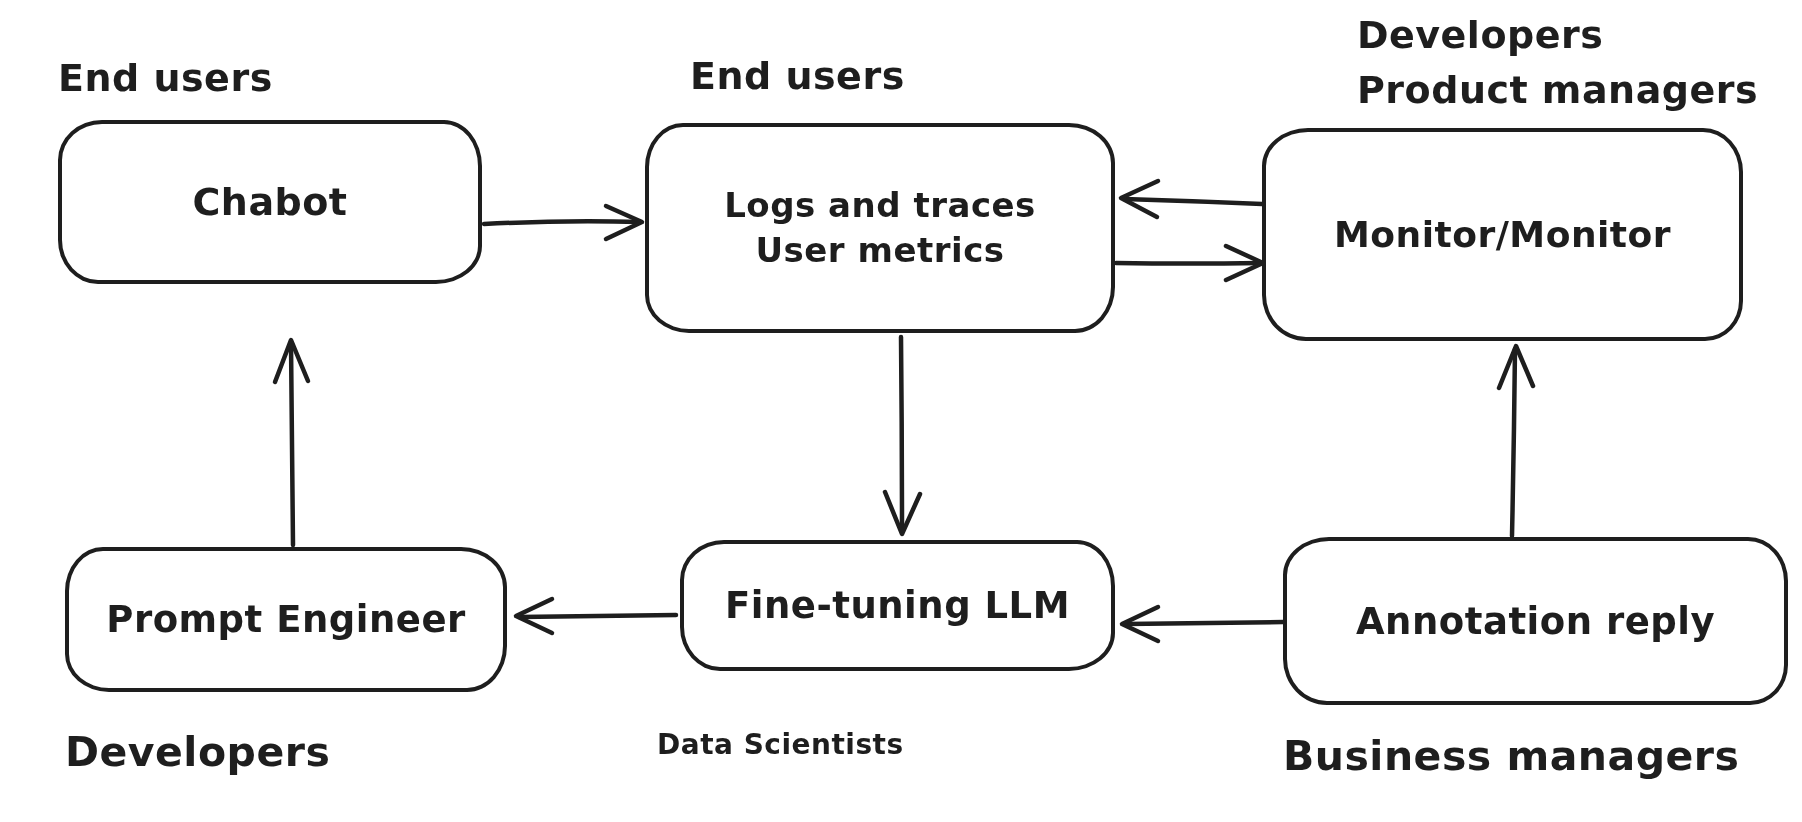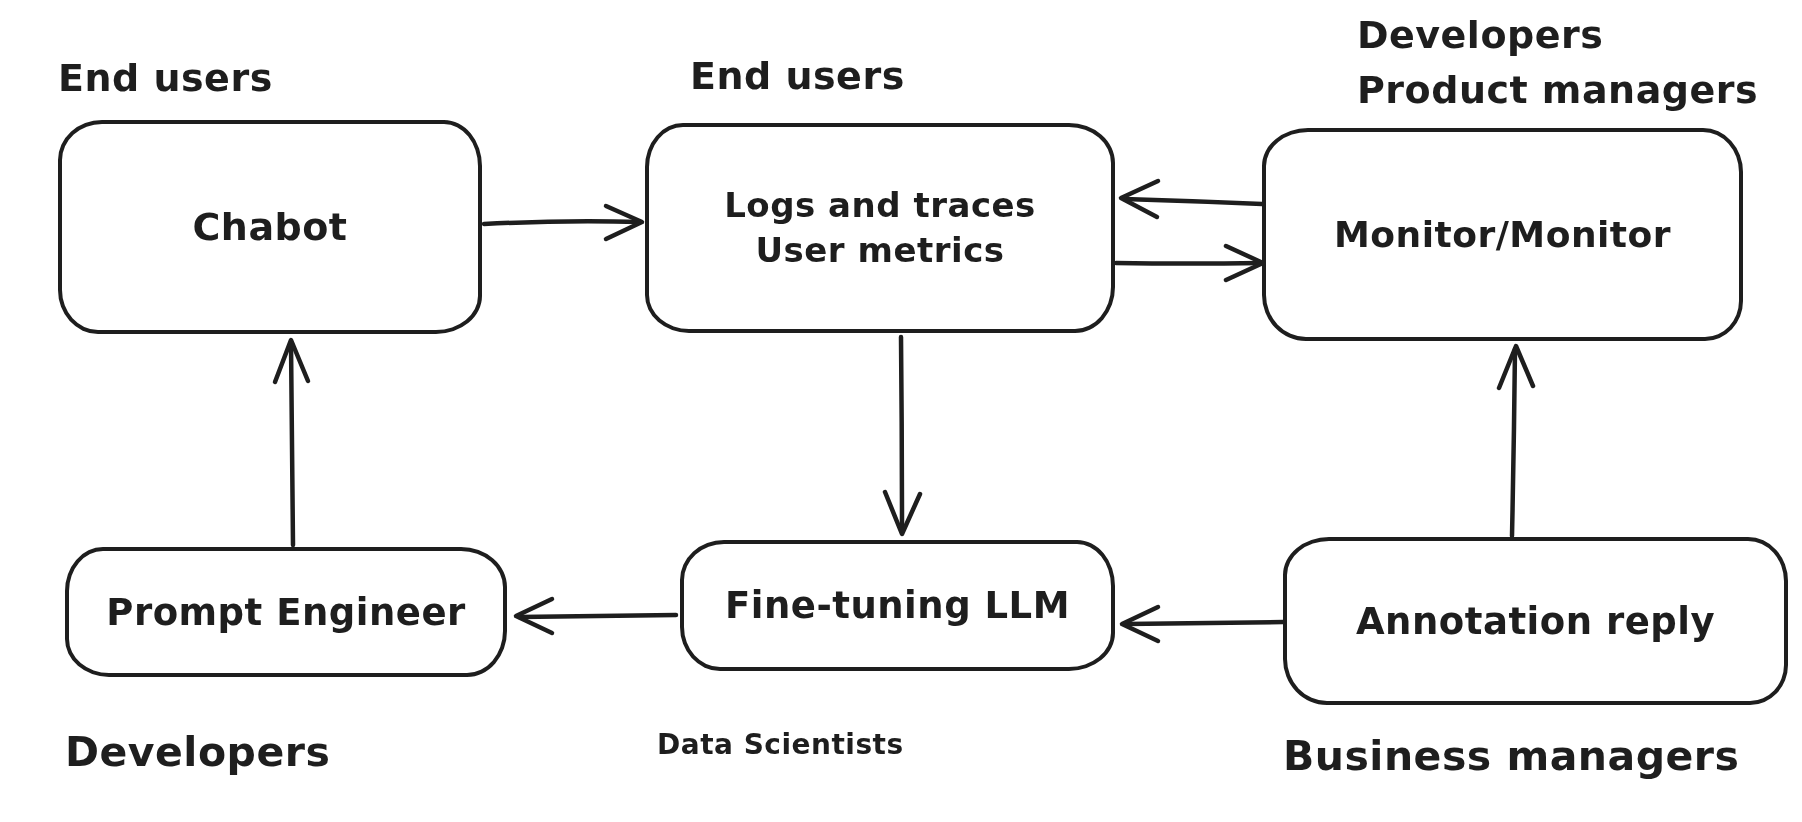--- a/index.html
+++ b/index.html
@@ -55,36 +55,36 @@
     fill: none;
     stroke-linecap: round;
     stroke-linejoin: round;
   }
 </style>
 </head>
 <body>
 
 <div id="canvas">
 
-  <div class="node r1" style="left:58px; top:120px; width:424px; height:214px; font-size:38px;">
+  <div class="node r1" style="left:58px; top:120px; width:424px; height:164px; font-size:38px;">
     <span>Chabot</span>
   </div>
 
   <div class="node r2" style="left:645px; top:123px; width:470px; height:210px;">
     <div class="inner-lines">
       <div>Logs and traces</div>
       <div>User metrics</div>
     </div>
   </div>
 
   <div class="node r3" style="left:1262px; top:128px; width:481px; height:213px; font-size:36px;">
     <span>Monitor/Monitor</span>
   </div>
 
-  <div class="node r2" style="left:65px; top:547px; width:442px; height:130px; font-size:37px;">
+  <div class="node r2" style="left:65px; top:547px; width:442px; height:145px; font-size:37px;">
     <span>Prompt Engineer</span>
   </div>
 
   <div class="node r1" style="left:680px; top:540px; width:435px; height:131px; font-size:37px;">
     <span>Fine-tuning LLM</span>
   </div>
 
   <div class="node r3" style="left:1283px; top:537px; width:505px; height:168px; font-size:37px;">
     <span>Annotation reply</span>
   </div>

